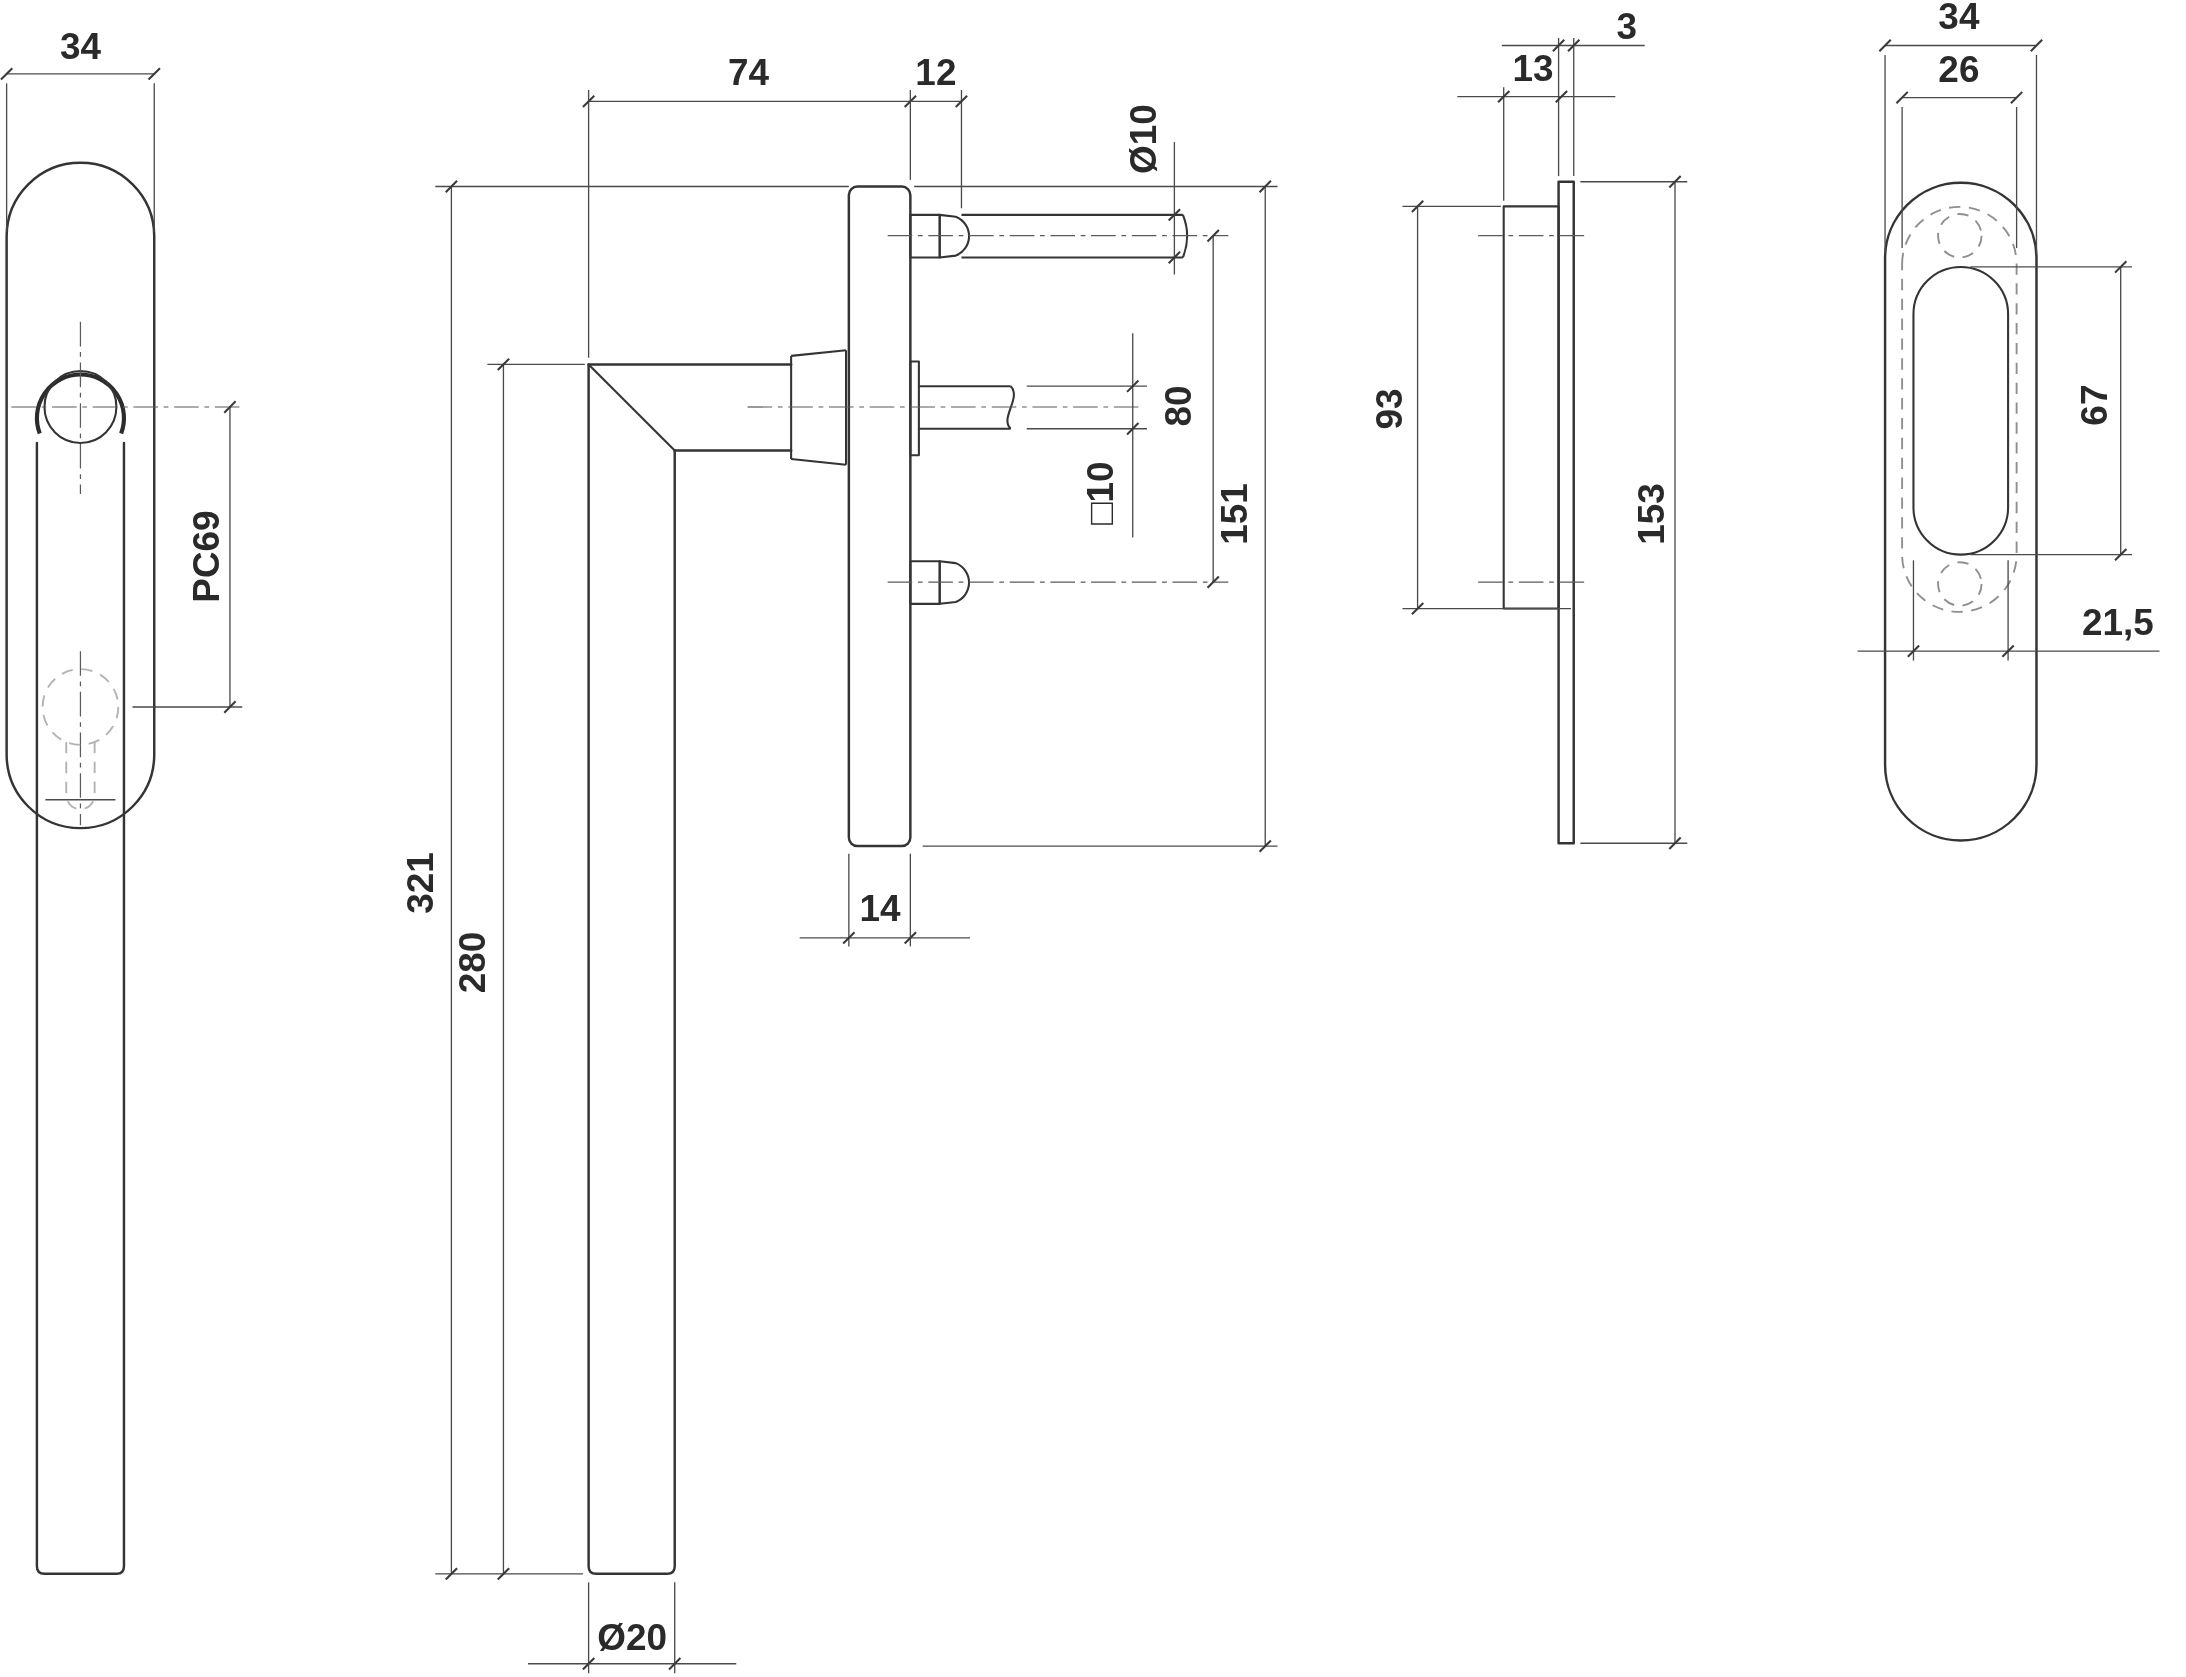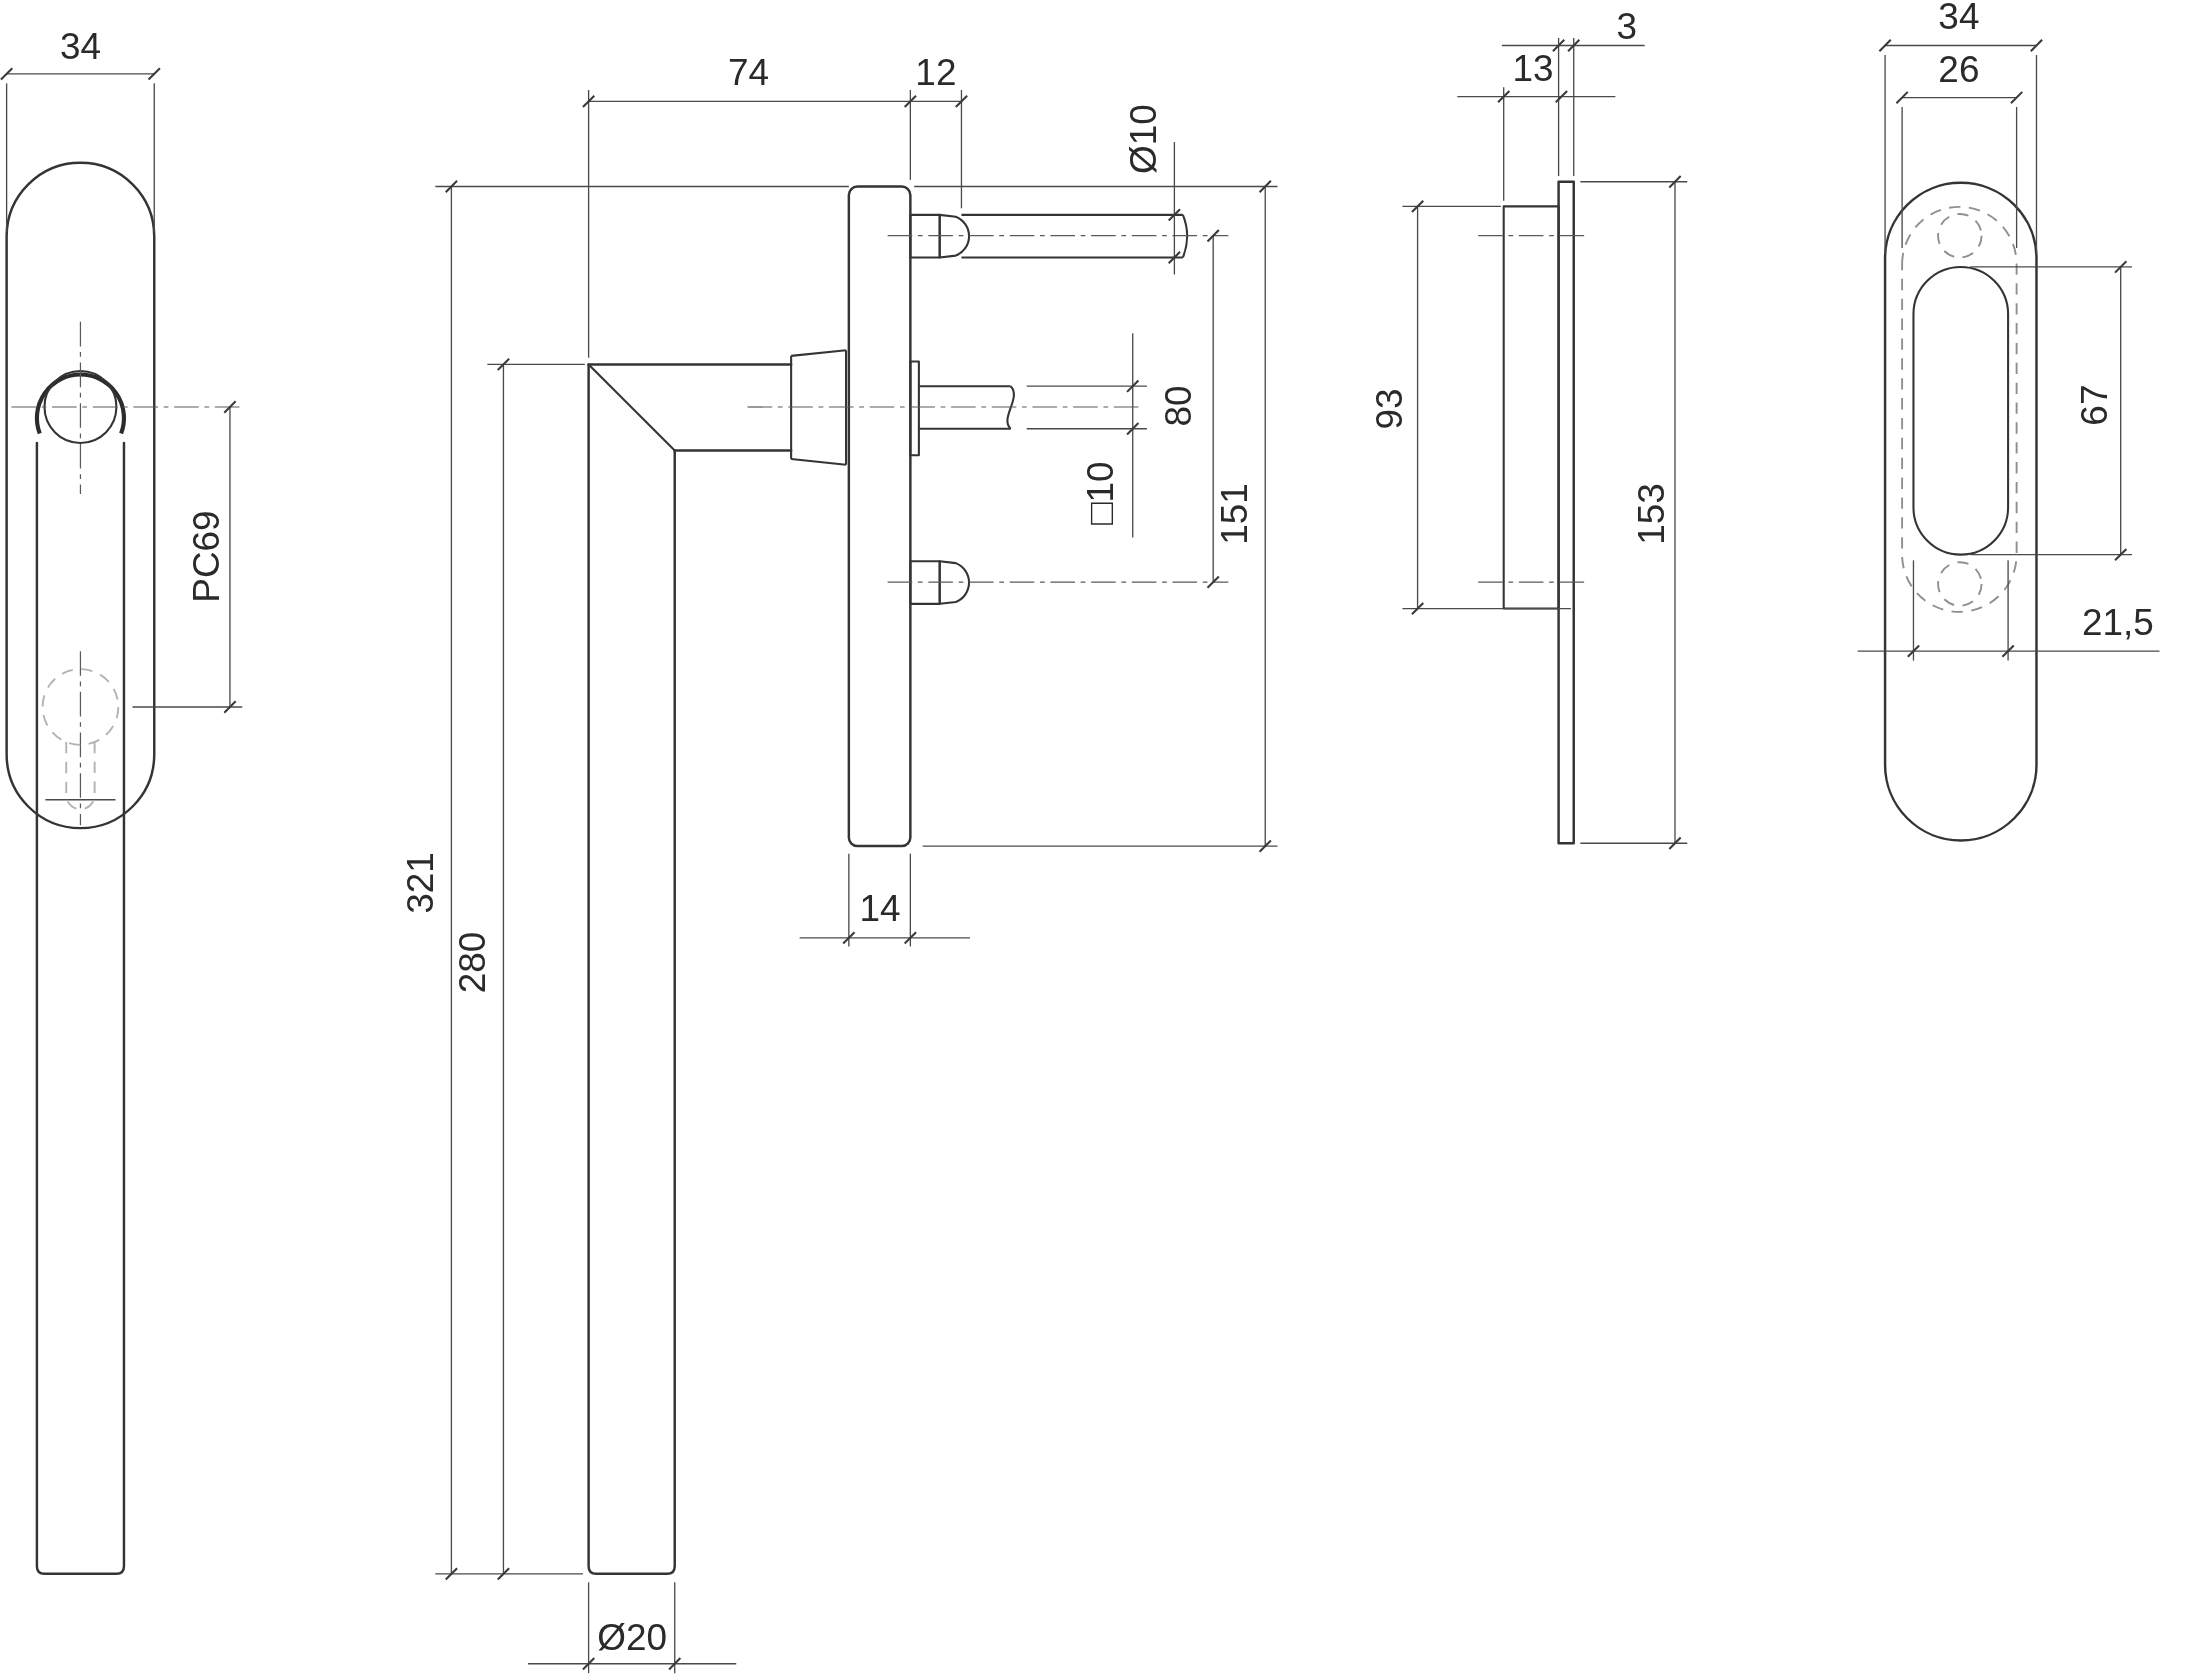--- a/index.html
+++ b/index.html
@@ -1,16 +1,16 @@
 <!DOCTYPE html>
 <html style="font-size:15px"><head>
 <meta charset="utf-8">
 <style>
   html,body{margin:0;padding:0;background:#ffffff;}
-  .stage{width:2186px;height:1678px;background:#ffffff;position:relative;font-family:"Liberation Sans",sans-serif;}
+  .stage{width:2186px;height:1678px;background:#ffffff;position:relative;font-family:"Liberation Sans",sans-serif;font-weight:bold;}
   svg{display:block;}
   .ol{fill:none;stroke:#343434;stroke-width:2.6;stroke-linejoin:round;stroke-linecap:round;}
   .ol2{fill:none;stroke:#343434;stroke-width:2.2;stroke-linejoin:round;}
   .thick{fill:none;stroke:#2c2c2c;stroke-width:4.4;}
   .dim{fill:none;stroke:#4a4a4a;stroke-width:1.4;}
   .tick{fill:none;stroke:#3a3a3a;stroke-width:2.2;}
   .cl{fill:none;stroke:#5a5a5a;stroke-width:1.3;stroke-dasharray:26 6 5 6;}
   .hid{fill:none;stroke:#b3b3b3;stroke-width:2;stroke-dasharray:12 9;}
   .hid2{fill:none;stroke:#8f8f8f;stroke-width:2;stroke-dasharray:12 9;}
   text{font-family:"Liberation Sans",sans-serif;font-size:39px;fill:#2a2a2a;text-anchor:middle;}

